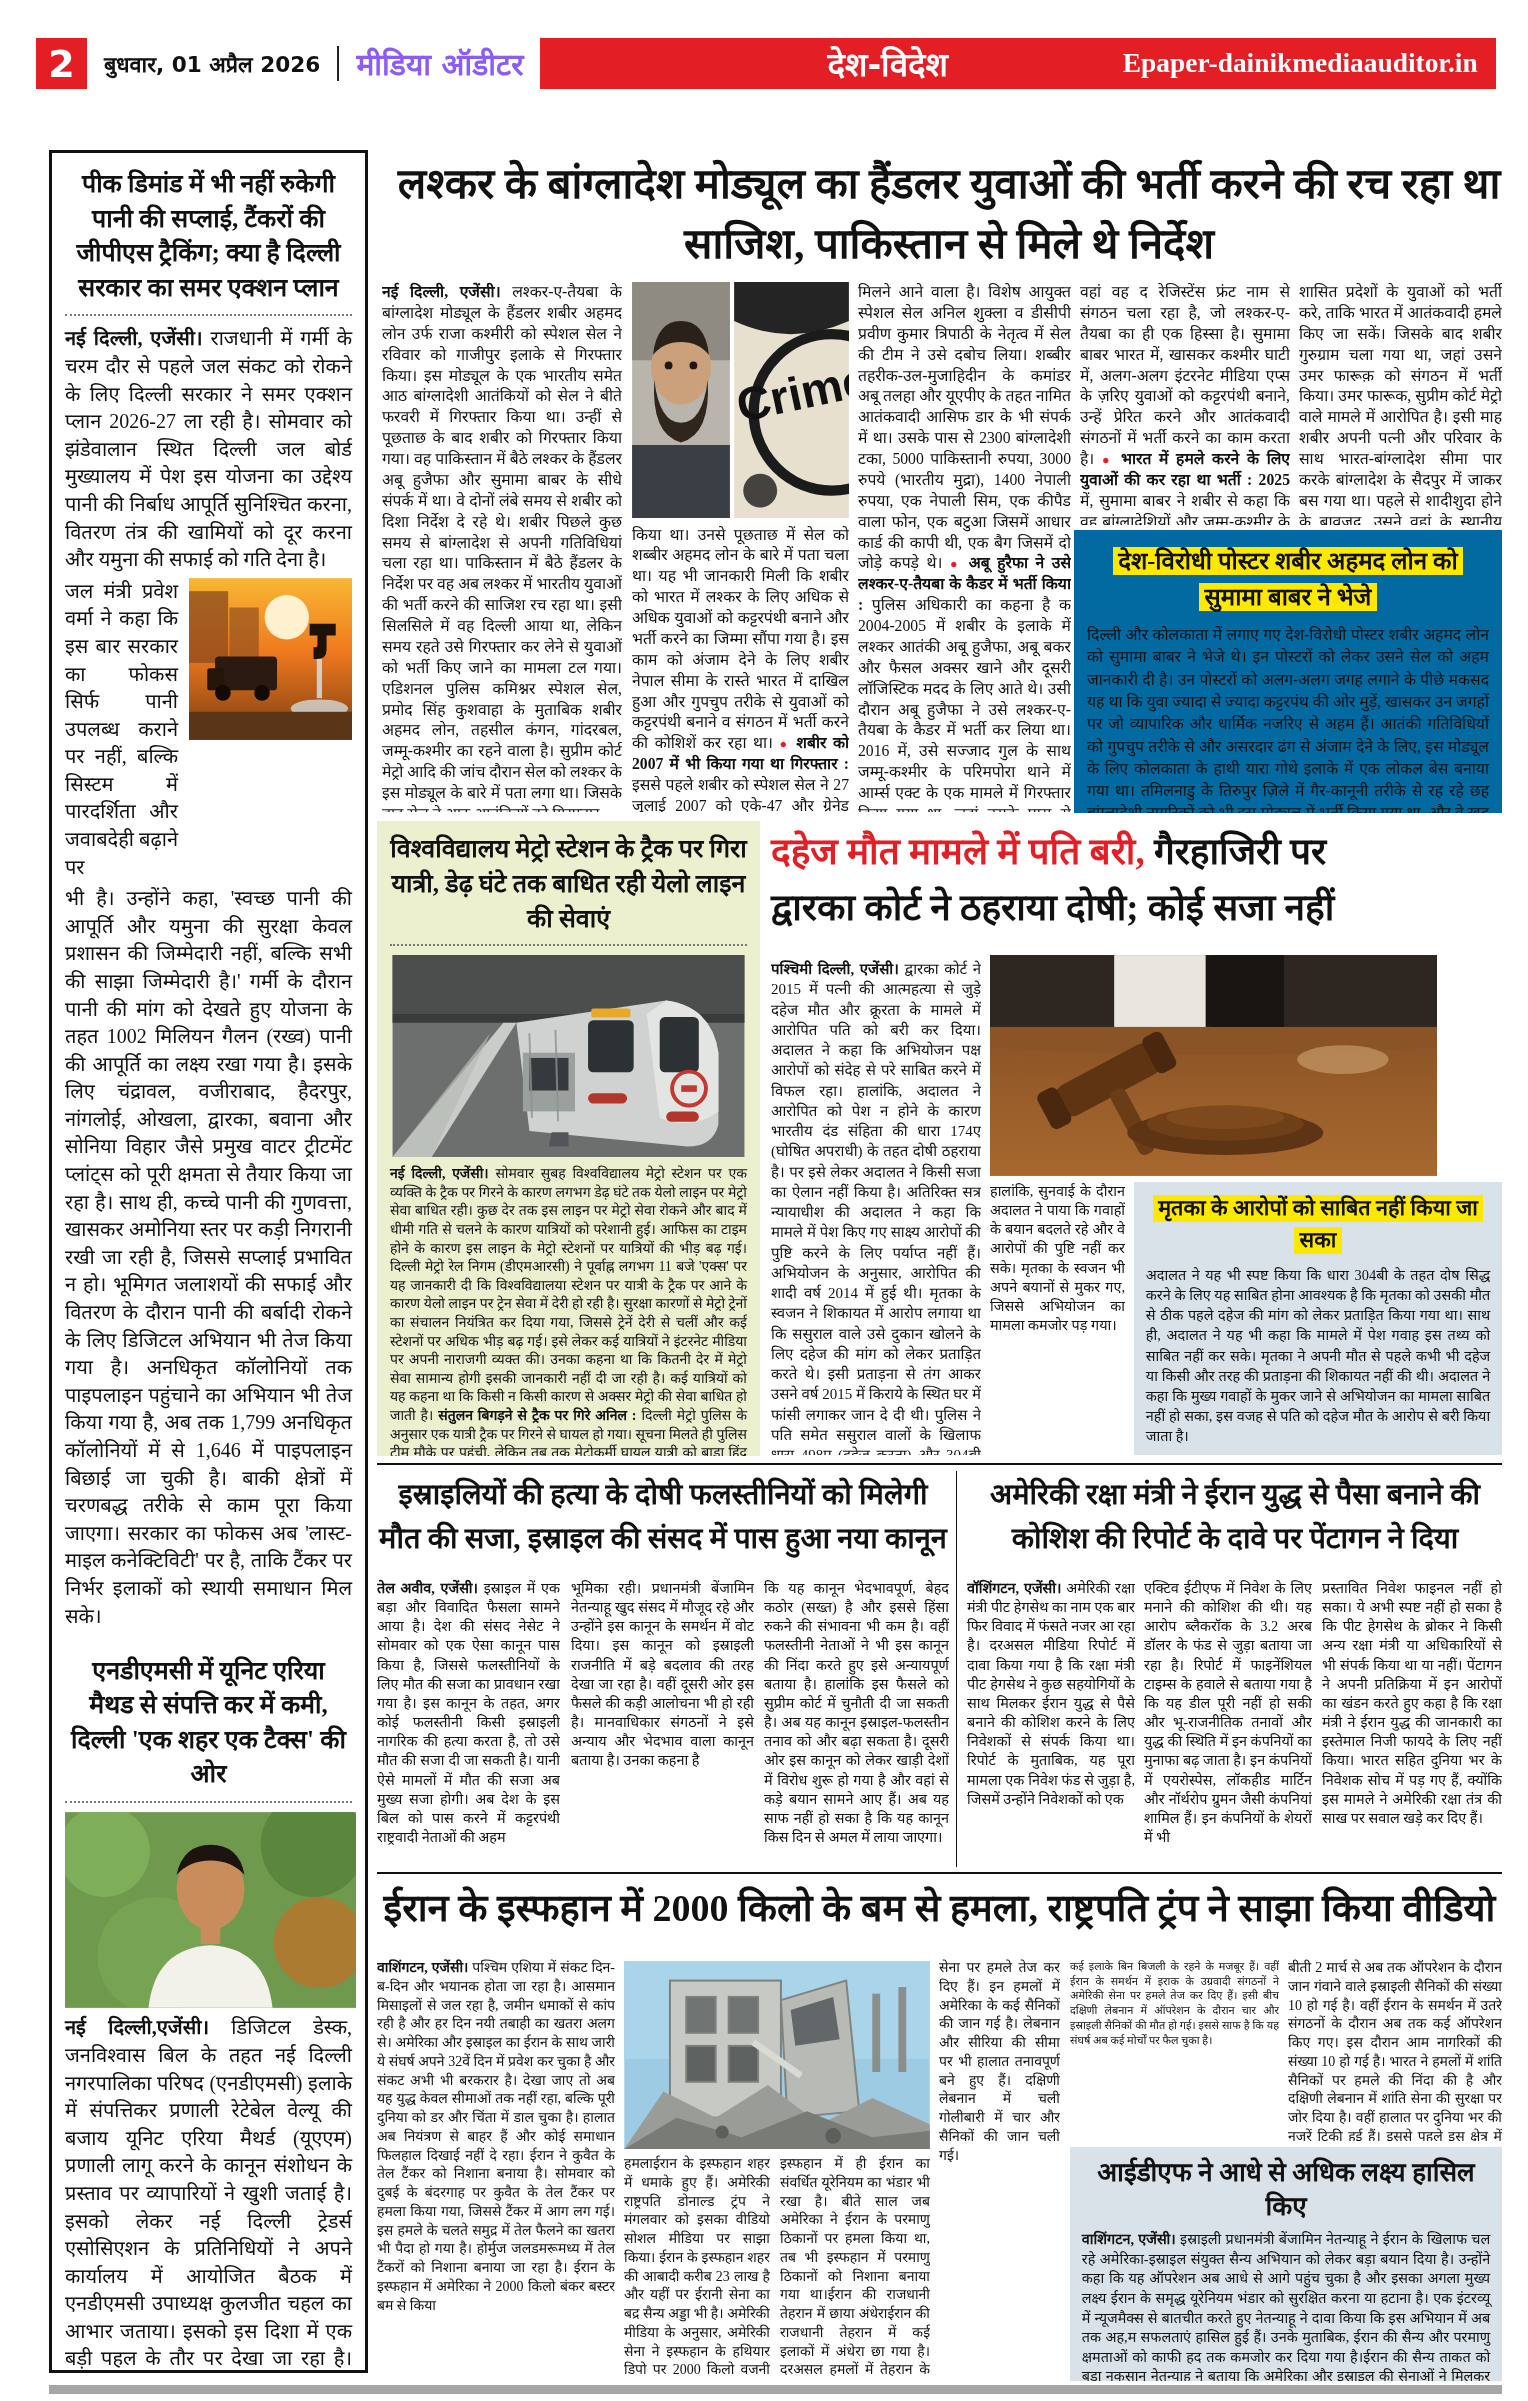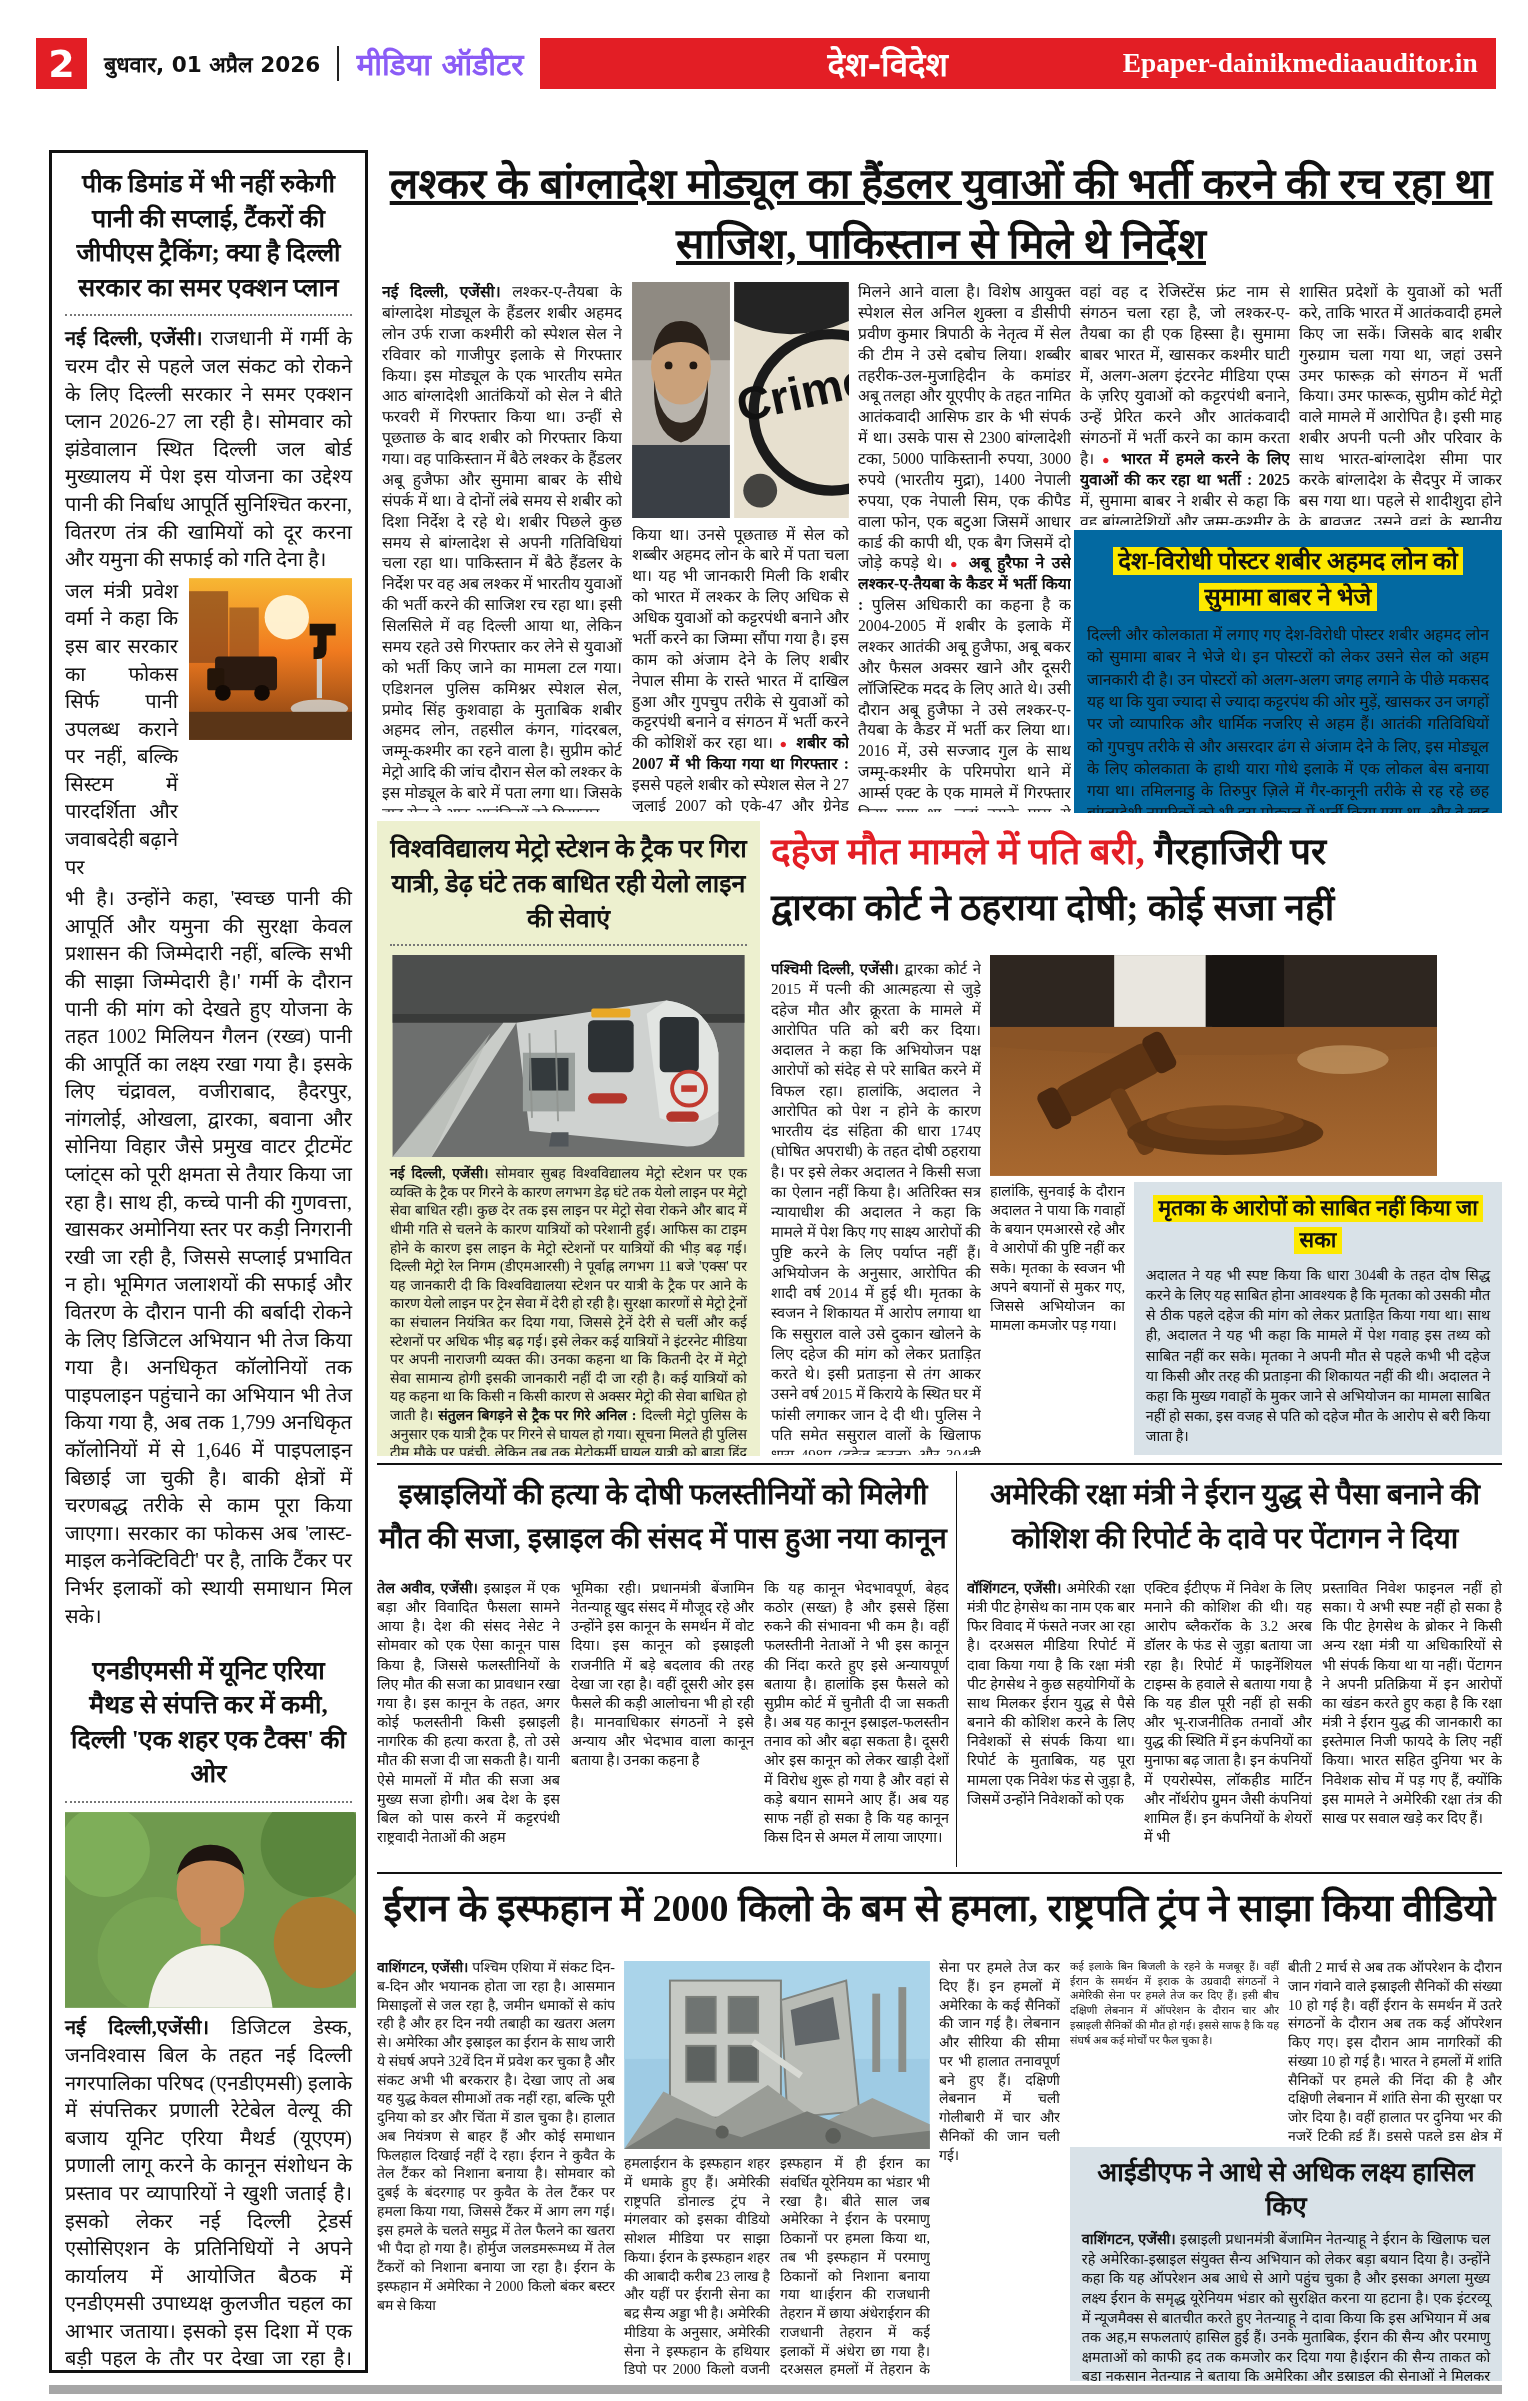--- a/index.html
+++ b/index.html
@@ -118,21 +118,21 @@
       </div>
     </div>
 
     <div style="margin-top:17px;">
       <div class="lhead">कहीं धूप तो कहीं बारिश, कैसा रहेगा उत्तर भारत में मौसम का हाल</div>
 
     </div>
 
   </div>
 
-  <div class="abs mainhead" style="left:382px;top:155px;width:1118px;height:125px;text-decoration:underline;">लश्कर के बांग्लादेश मोड्यूल का हैंडलर युवाओं की भर्ती करने की रच रहा था साजिश, पाकिस्तान से मिले थे निर्देश</div>
+  <div class="abs mainhead" style="left:390px;top:155px;width:1118px;height:125px;">लश्कर के बांग्लादेश मोड्यूल का हैंडलर युवाओं की भर्ती करने की रच रहा था साजिश, पाकिस्तान से मिले थे निर्देश</div>
 
   <div class="abs colbody just clip" style="left:382px;top:282px;width:240px;height:530px;">
     <b class="dl">नई दिल्ली, एजेंसी।</b>
     <span>लश्कर-ए-तैयबा के बांग्लादेश मोड्यूल के हैंडलर शबीर अहमद लोन उर्फ राजा कश्मीरी को स्पेशल सेल ने रविवार को गाजीपुर इलाके से गिरफ्तार किया। इस मोड्यूल के एक भारतीय समेत आठ बांग्लादेशी आतंकियों को सेल ने बीते फरवरी में गिरफ्तार किया था। उन्हीं से पूछताछ के बाद शबीर को गिरफ्तार किया गया। वह पाकिस्तान में बैठे लश्कर के हैंडलर अबू हुजैफा और सुमामा बाबर के सीधे संपर्क में था। वे दोनों लंबे समय से शबीर को दिशा निर्देश दे रहे थे। शबीर पिछले कुछ समय से बांग्लादेश से अपनी गतिविधियां चला रहा था। पाकिस्तान में बैठे हैंडलर के निर्देश पर वह अब लश्कर में भारतीय युवाओं की भर्ती करने की साजिश रच रहा था। इसी सिलसिले में वह दिल्ली आया था, लेकिन समय रहते उसे गिरफ्तार कर लेने से युवाओं को भर्ती किए जाने का मामला टल गया। एडिशनल पुलिस कमिश्नर स्पेशल सेल, प्रमोद सिंह कुशवाहा के मुताबिक शबीर अहमद लोन, तहसील कंगन, गांदरबल, जम्मू-कश्मीर का रहने वाला है। सुप्रीम कोर्ट मेट्रो आदि की जांच दौरान सेल को लश्कर के इस मोड्यूल के बारे में पता लगा था। जिसके बाद सेल ने आठ आतंकियों को गिरफ्तार</span>
   </div>
 
   <div class="abs clip" style="left:632px;top:282px;width:217px;height:530px;">
     <div style="display:flex;gap:3.9px;height:236px;">
       <div class="photoframe">
         <svg width="98" height="236" viewBox="0 0 150 362">
@@ -256,21 +256,21 @@
         <rect x="252" y="160" width="34" height="62" rx="10" fill="#4a2810"></rect>
         <rect x="170" y="210" width="26" height="110" rx="10" fill="#6b3d17"></rect>
       </g>
       <ellipse cx="360" cy="272" rx="150" ry="34" fill="#5d3514"></ellipse>
       <ellipse cx="360" cy="258" rx="120" ry="26" fill="#6f3f18"></ellipse>
       <ellipse cx="360" cy="248" rx="90" ry="18" fill="#7e4a1d"></ellipse>
       <ellipse cx="540" cy="160" rx="70" ry="22" fill="#caa06b" opacity="0.65"></ellipse>
     </svg>
   </div>
 
-  <div class="abs just clip" style="left:990px;top:1182px;width:135px;height:273px;font-size:14.4px;line-height:1.33;">हालांकि, सुनवाई के दौरान अदालत ने पाया कि गवाहों के बयान एमआरसे रहे और वे आरोपों की पुष्टि नहीं कर सके। मृतका के स्वजन भी अपने बयानों से मुकर गए, जिससे अभियोजन का मामला कमजोर पड़ गया।</div>
+  <div class="abs just clip" style="left:990px;top:1182px;width:135px;height:273px;font-size:14.4px;line-height:1.33;">हालांकि, सुनवाई के दौरान अदालत ने पाया कि गवाहों के बयान बदलते रहे और वे आरोपों की पुष्टि नहीं कर सके। मृतका के स्वजन भी अपने बयानों से मुकर गए, जिससे अभियोजन का मामला कमजोर पड़ गया।</div>
 
   <div class="abs bluebox clip" style="left:1134px;top:1182px;width:368px;height:273px;">
     <div style="text-align:center;margin:1.3px 0 7.8px 0;">
       <span class="ylhead" style="font-size:21.6px;">मृतका के आरोपों को साबित नहीं किया जा सका</span>
     </div>
     <div class="just" style="font-size:14.4px;line-height:1.4;">अदालत ने यह भी स्पष्ट किया कि धारा 304बी के तहत दोष सिद्ध करने के लिए यह साबित होना आवश्यक है कि मृतका को उसकी मौत से ठीक पहले दहेज की मांग को लेकर प्रताड़ित किया गया था। साथ ही, अदालत ने यह भी कहा कि मामले में पेश गवाह इस तथ्य को साबित नहीं कर सके। मृतका ने अपनी मौत से पहले कभी भी दहेज या किसी और तरह की प्रताड़ना की शिकायत नहीं की थी। अदालत ने कहा कि मुख्य गवाहों के मुकर जाने से अभियोजन का मामला साबित नहीं हो सका, इस वजह से पति को दहेज मौत के आरोप से बरी किया जाता है।</div>
   </div>
 
   <div class="abs rule" style="left:377px;top:1463px;width:1125px;height:2px;"></div>
   <div class="abs rule" style="left:956px;top:1471px;width:1.3px;height:396px;"></div>

